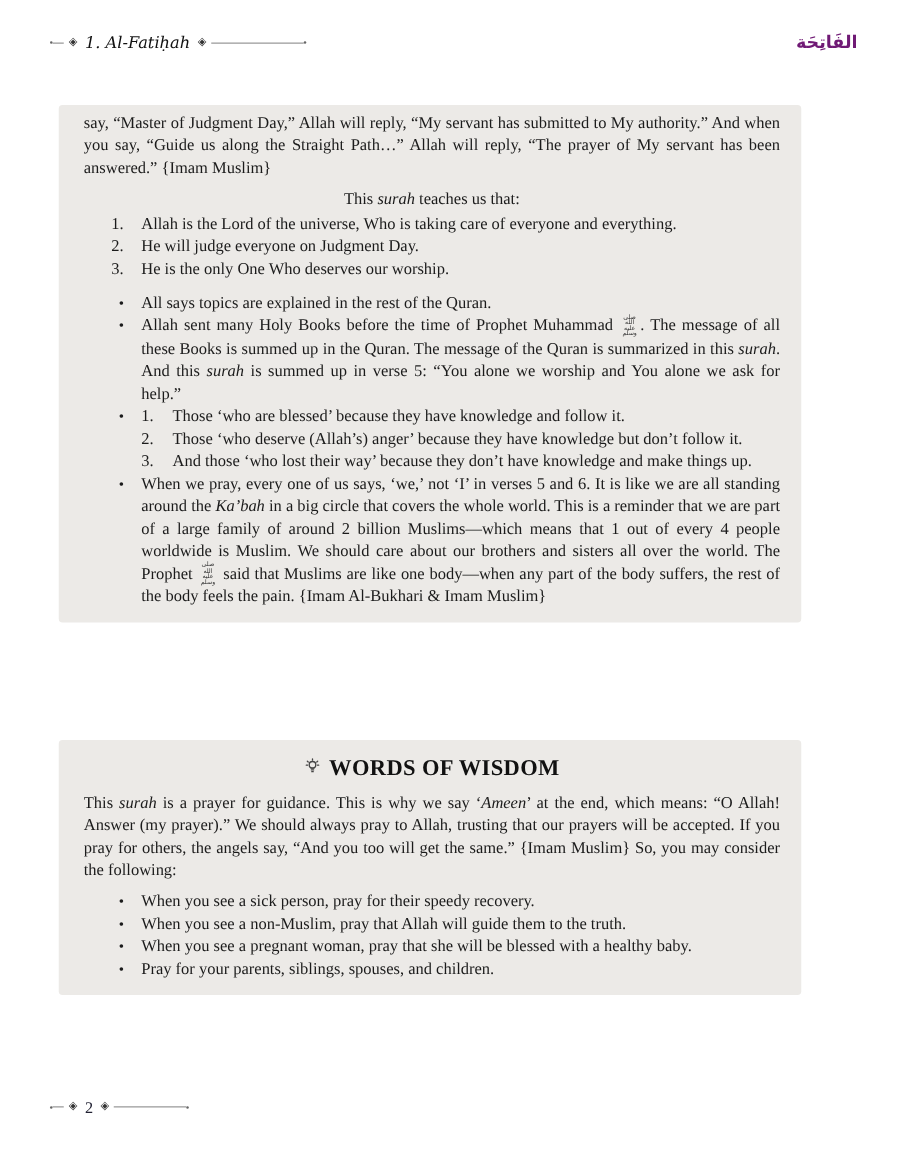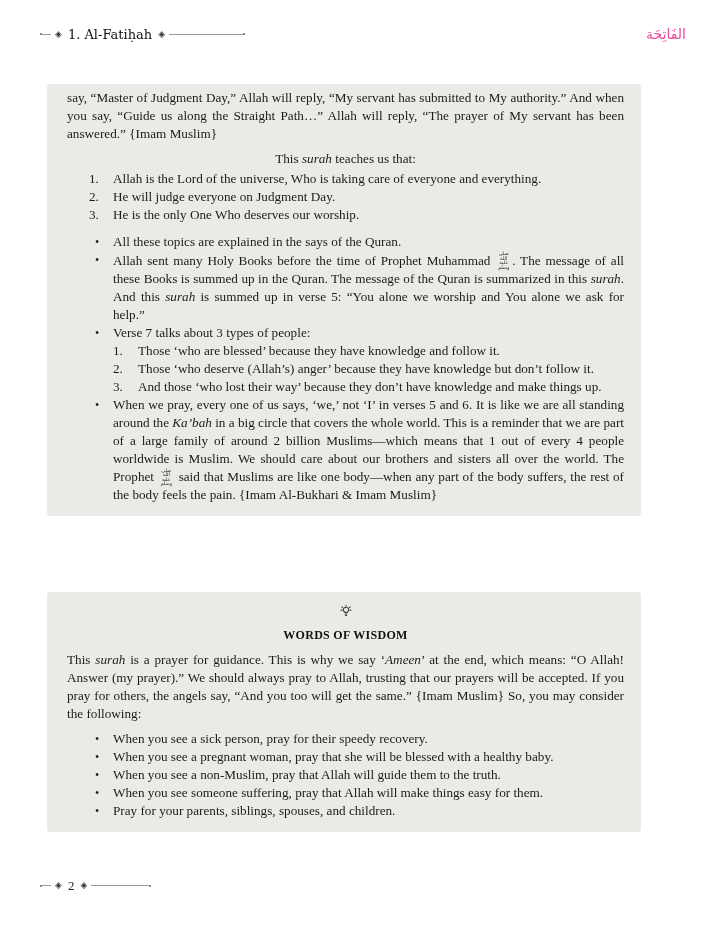--- a/index.html
+++ b/index.html
@@ -22,25 +22,25 @@
   .orn-rule { height:1px; background:#999; flex:0 0 auto; }
   .r-short { width:9px; }
   .r-head { width:74px; }
   .r-foot { width:58px; }
   .orn-diamond {
     font-family:"DejaVu Sans",sans-serif; font-size:9px; line-height:1;
     color:#333; margin:0 4px; flex:0 0 auto;
   }
   .chapter-label {
     font-family:"DejaVu Serif","Liberation Serif",serif;
-    font-size:13px; color:#111; margin:0 2px; white-space:nowrap;
+    font-style:italic; font-size:13px; color:#111; margin:0 2px; white-space:nowrap;
   }
   .arabic-title {
     font-family:"DejaVu Sans",sans-serif;
-    font-size:14px; font-weight:normal; color:#ec4899; direction:rtl;
+    font-size:14px; font-weight:bold; color:#701a75; direction:rtl;
   }
 
   
   .content-box {
     position:absolute; left:47px; width:594px;
     background:#eceae7; border-radius:3px;
     padding:5px 17px 12px 20px; box-sizing:border-box;
   }
   .box-commentary { top:84px; }
   .box-wisdom { top:592px; }
@@ -64,21 +64,21 @@
 
   ol.sub-num-list { list-style:none; margin:0; padding:0; counter-reset:sub; }
   ol.sub-num-list > li {
     counter-increment:sub; position:relative; padding-left:25px;
     font-size:13.2px; line-height:18px; text-align:justify;
   }
   ol.sub-num-list > li::before { content:counter(sub) "."; position:absolute; left:0; }
 
   .wow-heading {
     margin:7px 0 8px 0; display:flex; align-items:center; justify-content:center; gap:6px;
-    font-size:12px; font-weight:bold; letter-spacing:0.3px; color:#111;flex-direction:column;
+    font-size:18px; font-weight:bold; letter-spacing:0.3px; color:#111;
   }
   .bulb { flex:0 0 auto; display:inline-block; }
 
   
   .saw {
     display:inline-block; width:17px; font-size:5px; line-height:4.5px;
     font-family:"DejaVu Sans",sans-serif; font-style:normal;
     text-align:center; vertical-align:-4px; white-space:normal; direction:rtl; color:#333;
   }
 
@@ -112,35 +112,34 @@
         <li><span>Allah is the Lord of the universe, Who is taking care of everyone and everything.</span></li>
 
         <li><span>He will judge everyone on Judgment Day.</span></li>
 
         <li><span>He is the only One Who deserves our worship.</span></li>
       </ol>
 
     <ul class="bullet-list">
 
         <li>
-          <span><span>All these topics are explained in the says of the Quran.</span></span>
+          <span><span>All says topics are explained in the rest of the Quran.</span></span>
           <ol class="sub-num-list">
             
           </ol>
         </li>
 
         <li>
           <span><span>Allah sent many Holy Books before the time of Prophet Muhammad </span><span class="saw">صلى الله عليه وسلم</span><span>. The message of all these Books is summed up in the Quran. The message of the Quran is summarized in this </span><i>surah</i><span>. And this </span><i>surah</i><span> is summed up in verse 5: “You alone we worship and You alone we ask for help.”</span></span>
           <ol class="sub-num-list">
             
           </ol>
         </li>
 
         <li>
-          <span><span>Verse 7 talks about 3 types of people:</span></span>
           <ol class="sub-num-list">
 
               <li><span>Those ‘who are blessed’ because they have knowledge and follow it.</span></li>
 
               <li><span>Those ‘who deserve (Allah’s) anger’ because they have knowledge but don’t follow it.</span></li>
 
               <li><span>And those ‘who lost their way’ because they don’t have knowledge and make things up.</span></li>
             </ol>
         </li>
 
@@ -164,26 +163,25 @@
       </span>
       <span>WORDS OF WISDOM</span>
     </h2>
     <p class="para"><span>This </span><i>surah</i><span> is a prayer for guidance. This is why we say ‘</span><i>Ameen</i><span>’ at the end, which means: “O Allah! Answer (my prayer).” We should always pray to Allah, trusting that our prayers will be accepted. If you pray for others, the angels say, “And you too will get the same.” {Imam Muslim} So, you may consider the following:</span></p>
 
     <ul class="bullet-list">
 
         <li><span>When you see a sick person, pray for their speedy recovery.</span></li>
 
 
+        <li><span>When you see a non-Muslim, pray that Allah will guide them to the truth.</span></li>
+
         <li><span>When you see a pregnant woman, pray that she will be blessed with a healthy baby.</span></li>
 
-        <li><span>When you see a non-Muslim, pray that Allah will guide them to the truth.</span></li>
 
-
-        <li><span>When you see someone suffering, pray that Allah will make things easy for them.</span></li>
 
 
         <li><span>Pray for your parents, siblings, spouses, and children.</span></li>
       </ul>
   </section>
 
   <div class="runfoot">
     <div class="orn">
       <span class="orn-dot"></span>
       <span class="orn-rule r-short"></span>

